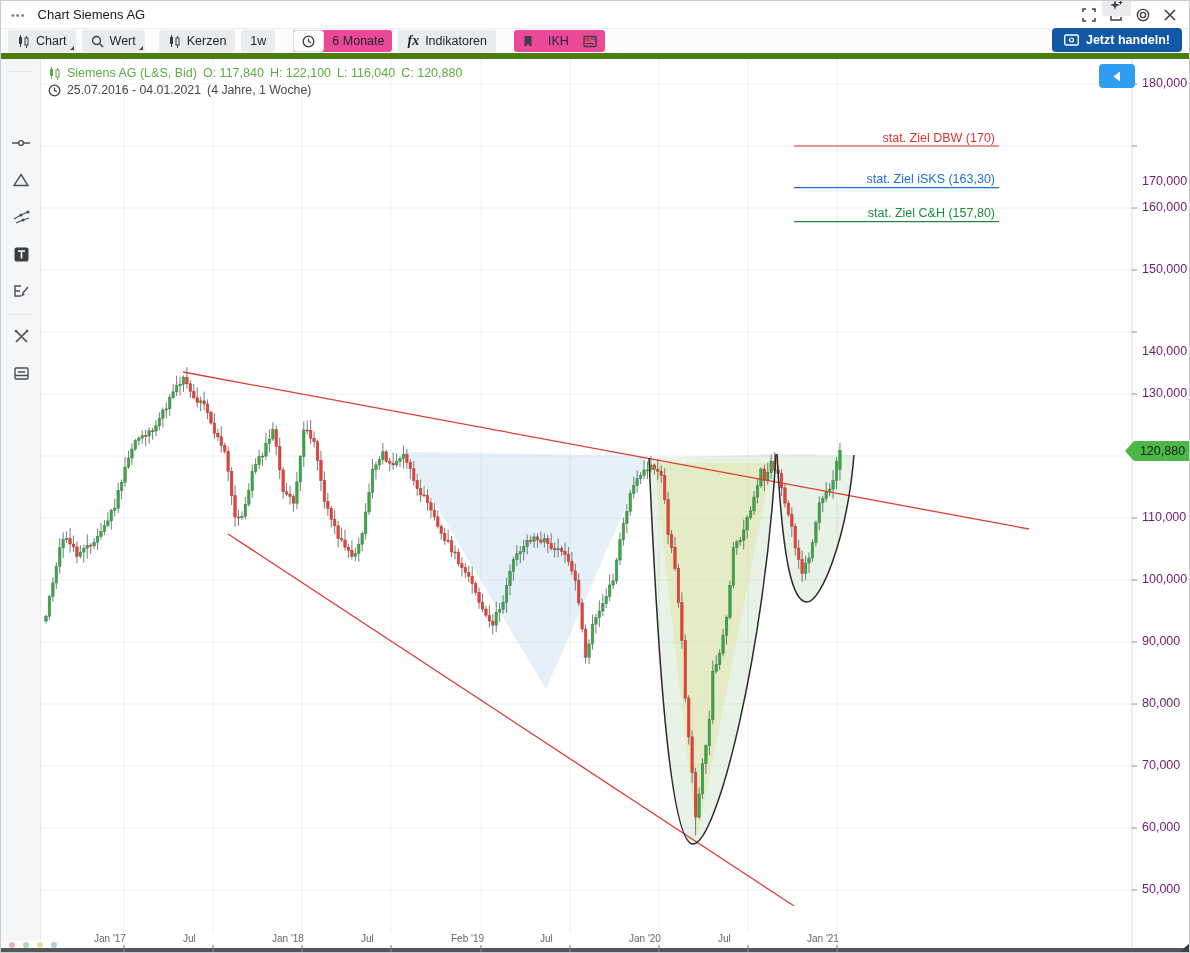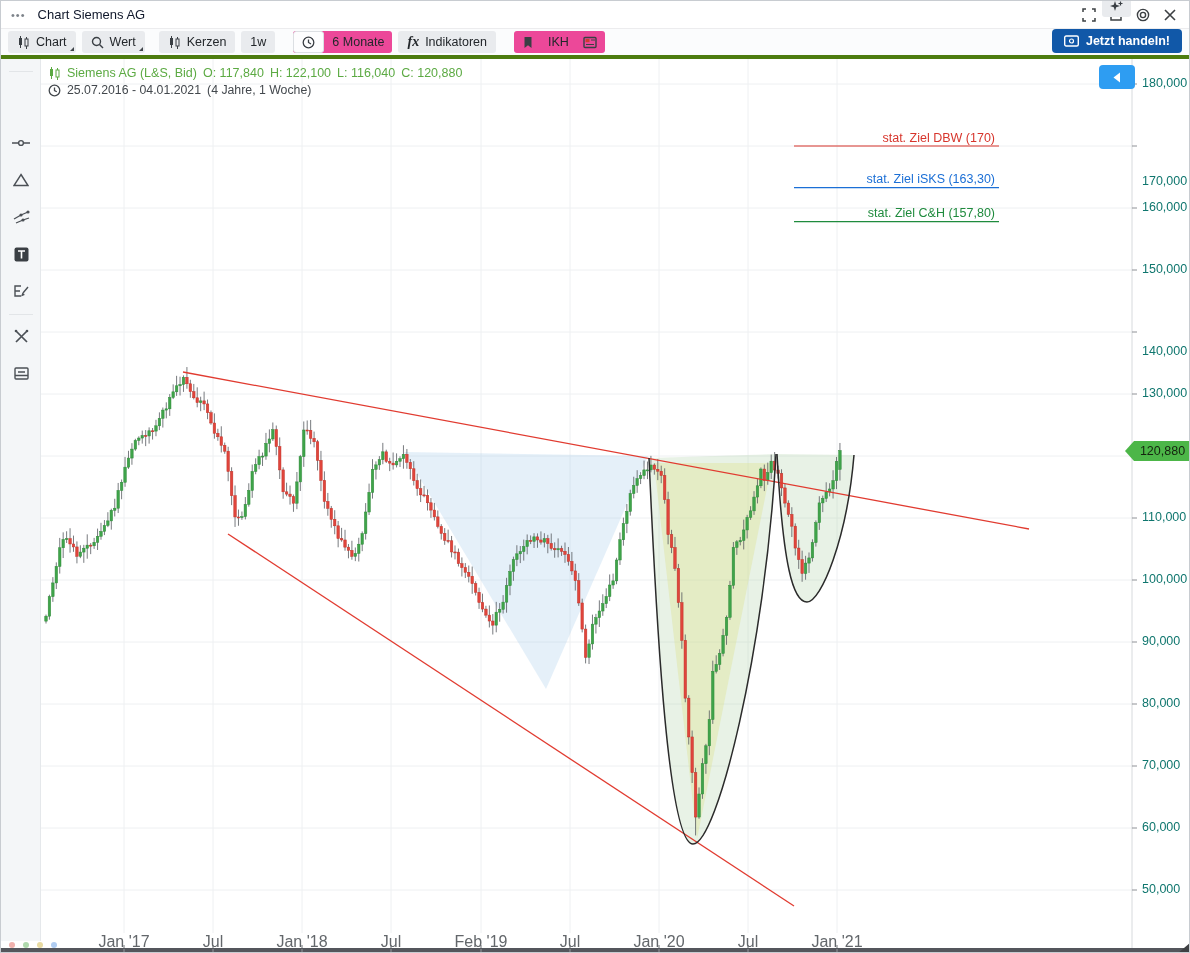--- a/index.html
+++ b/index.html
@@ -12,21 +12,21 @@
   
   .titlebar{ position:absolute; top:0; left:0; right:0; height:28px; background:#fff;
              border-bottom:1px solid #ececee; display:flex; align-items:center; padding:0 10px; z-index:30;}
   .menu-dots{ color:#7d838a; font-size:11px; letter-spacing:1px; margin-right:12px; }
   .win-title{ font-size:13px; color:#0f172a; }
   .title-icons{ margin-left:auto; display:flex; align-items:center; gap:9px; }
   .tbtn{ width:18px; height:18px; display:flex; align-items:center; justify-content:center; cursor:pointer; }
 
   
   .toolbar{ position:absolute; top:28px; left:0; right:0; height:30px; background:#fbfcfd;
-            border-bottom:4px solid #4d7c0f; display:flex; align-items:center; gap:6px;
+            border-bottom:6px solid #4d7c0f; display:flex; align-items:center; gap:6px;
             padding:0 7px; z-index:30; }
   .btn{ position:relative; display:inline-flex; align-items:center; gap:6px; height:22px;
         padding:0 9px; background:#e9ebee; border-radius:3px; font-size:12.5px; color:#23272b;
         white-space:nowrap; cursor:pointer; }
   .btn .corner{ position:absolute; right:2px; bottom:2px; width:0; height:0;
         border-left:4px solid transparent; border-bottom:4px solid #41464c; }
   .group{ display:inline-flex; align-items:center; height:22px; background:#ec4899;
           border-radius:3px; overflow:hidden; cursor:pointer; }
   .seg{ display:inline-flex; align-items:center; gap:6px; height:22px; padding:0 8px;
         font-size:12.5px; color:#23272b; }
@@ -45,22 +45,22 @@
          justify-content:center; cursor:pointer; color:#4b5056; }
   .sep{ position:absolute; left:8px; width:24px; border-top:1px solid #e2e5e8; }
 
   
   #chart-svg{ position:absolute; top:0; left:0; z-index:5; }
   .legend1{ position:absolute; top:65px; left:47px; display:flex; align-items:center; gap:6px;
             font-size:12.5px; color:#5caa43; z-index:10; }
   .legend1 b{ font-weight:400; }
   .legend2{ position:absolute; top:82px; left:47px; display:flex; align-items:center; gap:6px;
             font-size:12.3px; color:#43484d; z-index:10; }
-  .ylab{ position:absolute; left:1141px; width:48px; font-size:12.5px; color:#0f766e; z-index:8;}
-  .xlab{ position:absolute; width:60px; text-align:center; top:932px; font-size:16px; color:#63676b; z-index:8;}
+  .ylab{ position:absolute; left:1141px; width:48px; font-size:12.5px; color:#701a75; z-index:8;}
+  .xlab{ position:absolute; width:60px; text-align:left; top:932px; font-size:10px; color:#63676b; z-index:8;}
   .badge{ position:absolute; left:1133px; top:440px; width:57px; height:20px; background:#4cb648;
           color:#15240f; font-size:12.5px; display:flex; align-items:center; justify-content:center;
           z-index:12; }
   .badge::before{ content:""; position:absolute; left:-9px; top:0; width:0; height:0;
           border-top:10px solid transparent; border-bottom:10px solid transparent;
           border-right:9px solid #4cb648; }
   .dot{ position:absolute; width:6px; height:6px; border-radius:50%; top:941px; z-index:25; }
 </style>
 </head>
 <body>

